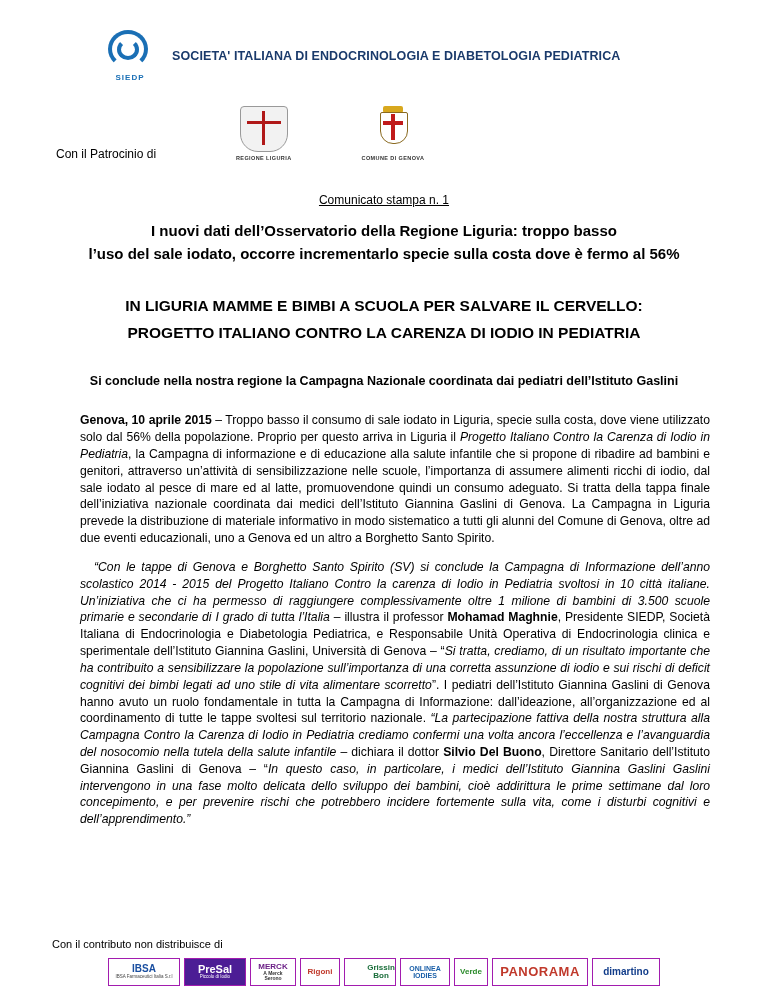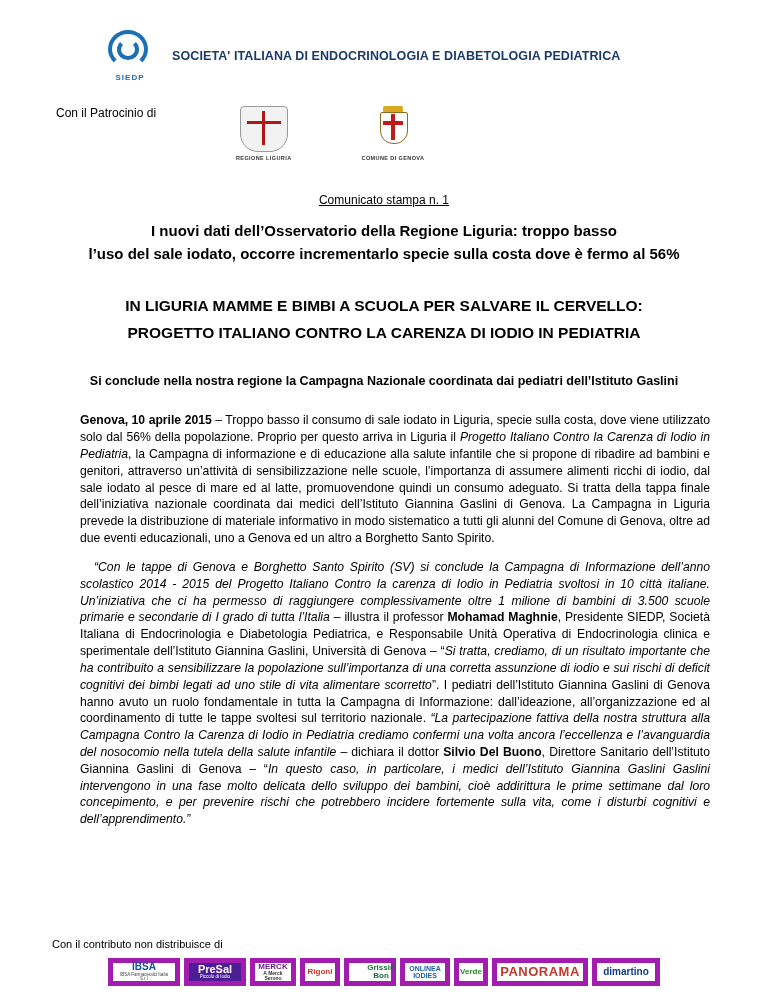--- a/index.html
+++ b/index.html
@@ -67,21 +67,21 @@
     font-size: 12.5px;
     font-weight: bold;
     font-variant: small-caps;
     letter-spacing: 0.1px;
     color: #1a3a6b;
   }
 
   
   .patrocinio-row {
     display: flex;
-    align-items: flex-start;
+    align-items: flex-end;
     margin-top: 24px;
     padding-left: 32px;
   }
   .patrocinio-label {
     font-size: 12px;
     color: #000;
     width: 180px;
   }
   .crest {
     text-align: center;
@@ -211,21 +211,21 @@
   }
   .sponsor-row {
     display: flex;
     align-items: center;
     justify-content: center;
     gap: 4px;
     padding: 0 60px;
   }
   .sponsor {
     height: 28px;
-    border: 5px solid #a21caf;
+    border: 1px solid #a21caf;
     background: #fff;
     display: flex;
     align-items: center;
     justify-content: center;
     font-size: 8px;
     font-weight: bold;
     color: #123d8a;
     padding: 2px 4px;
     box-sizing: border-box;
     text-align: center;

